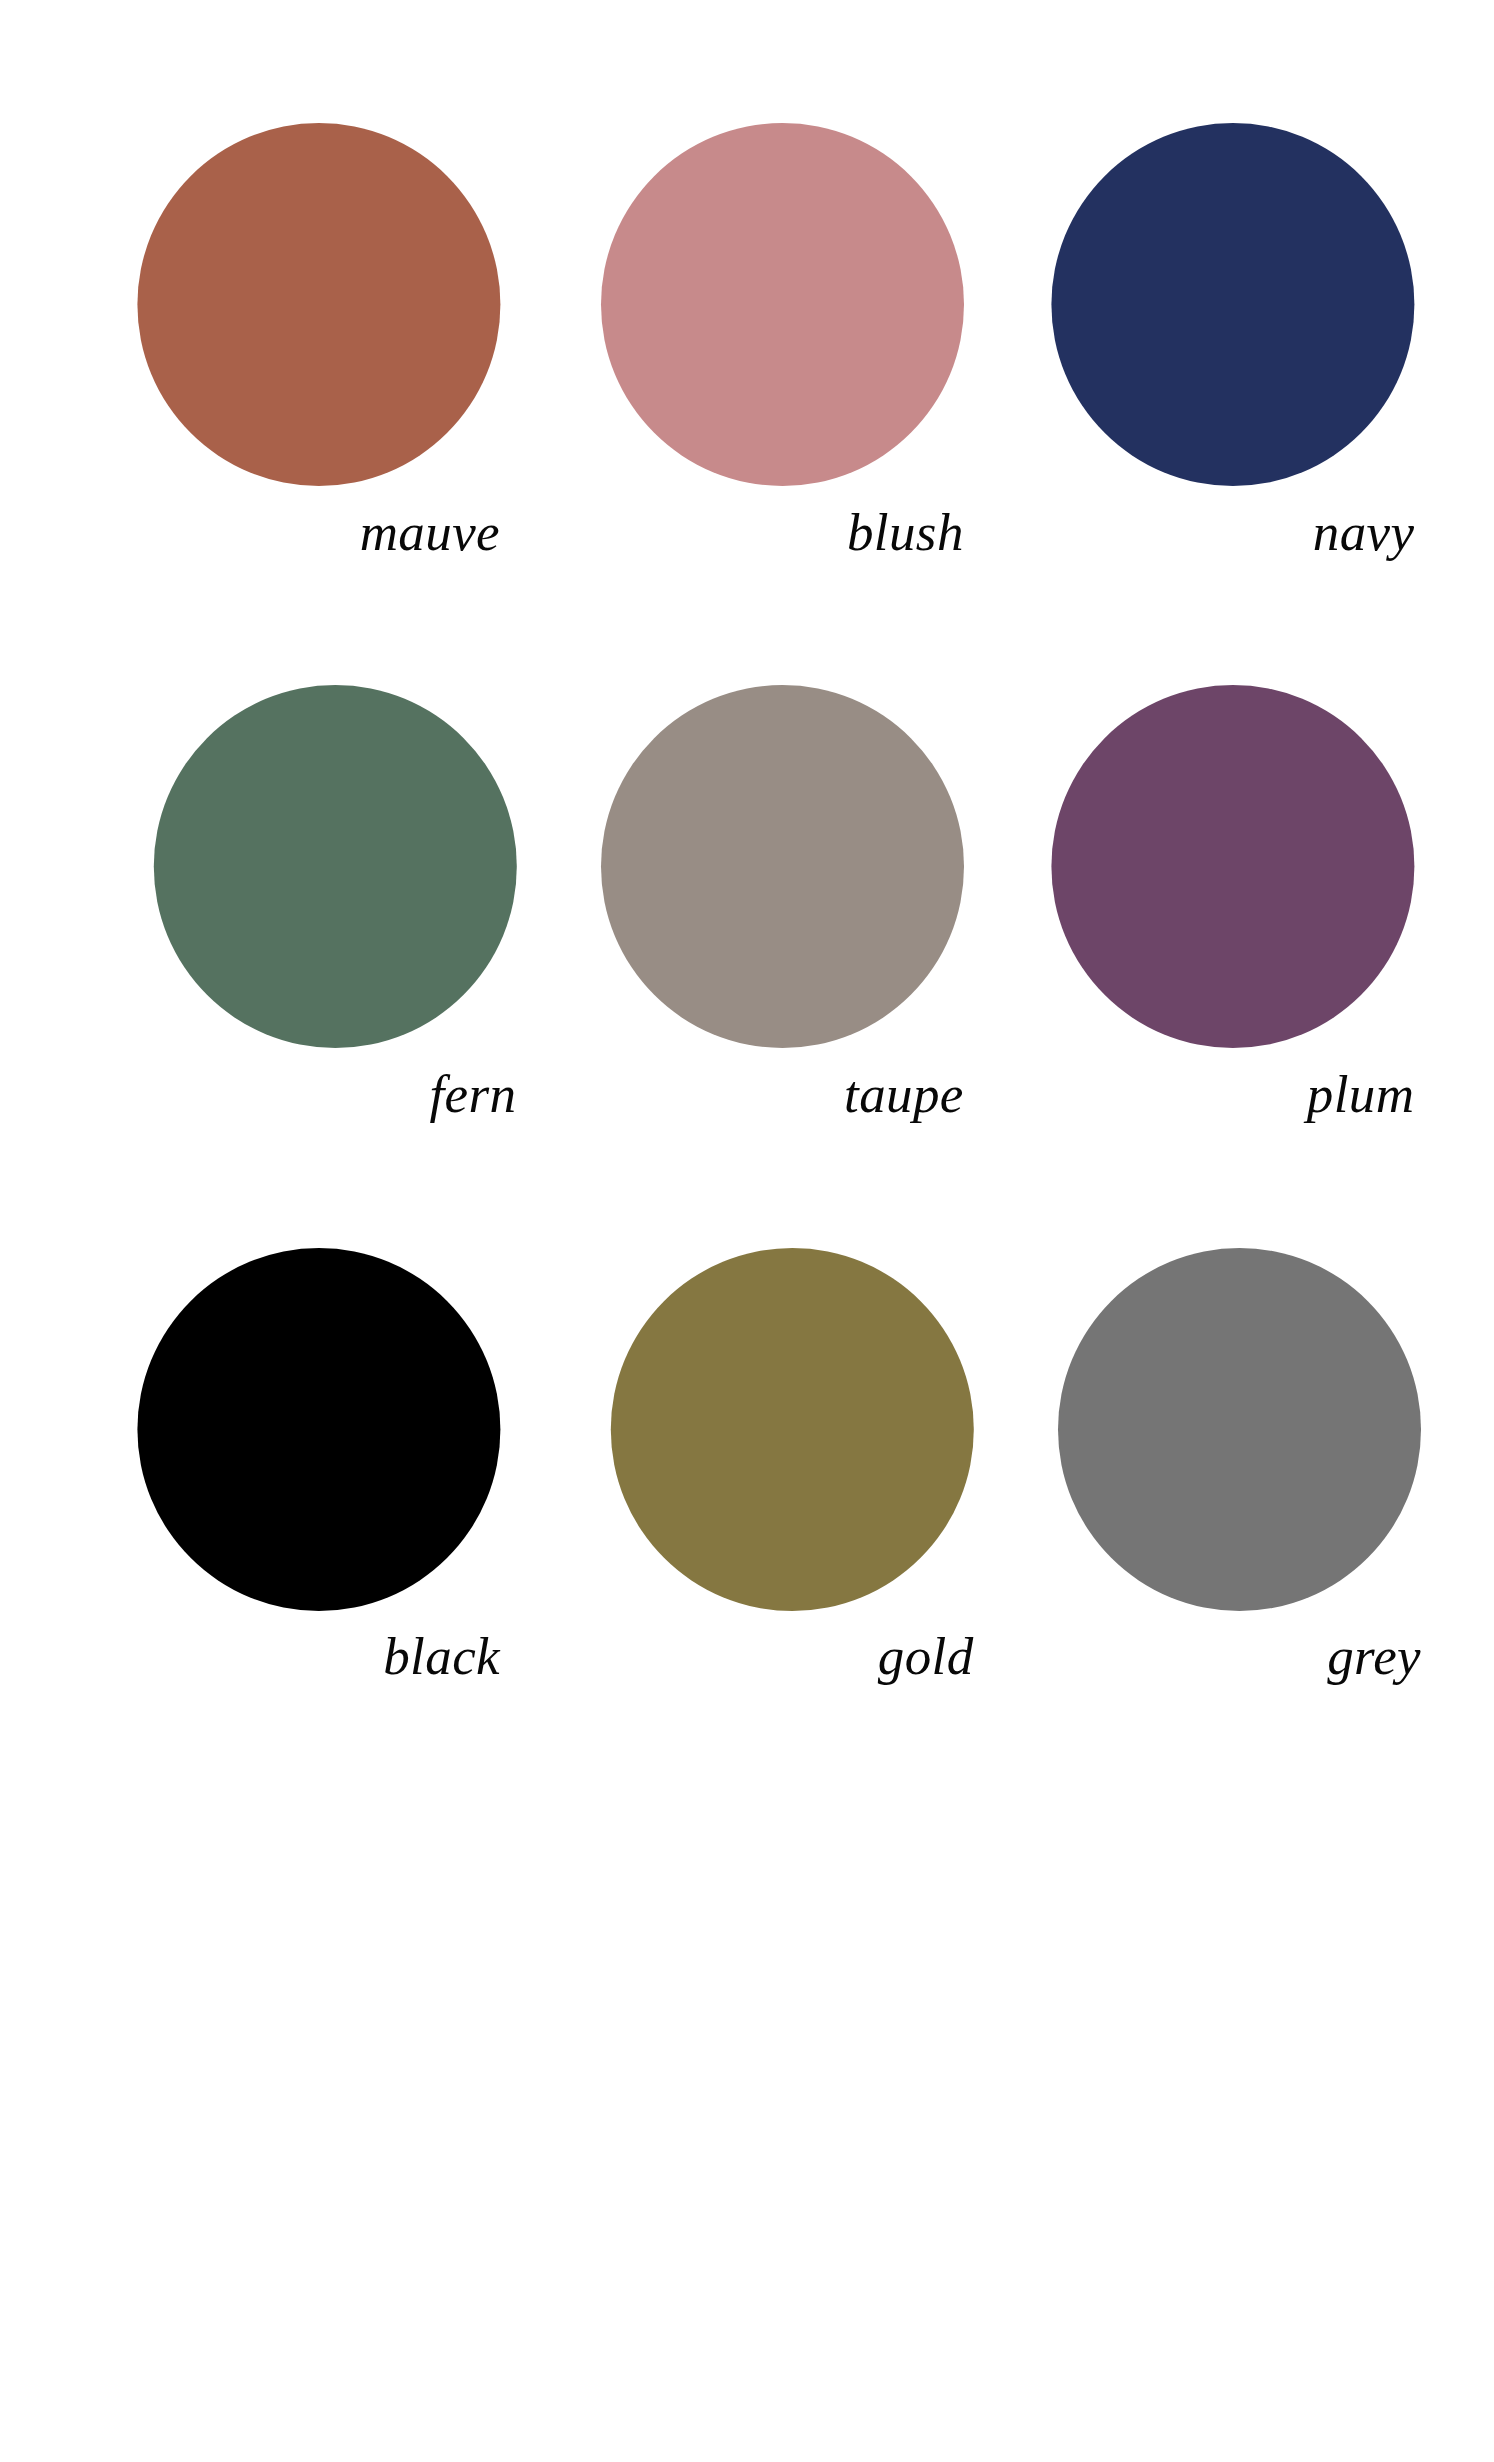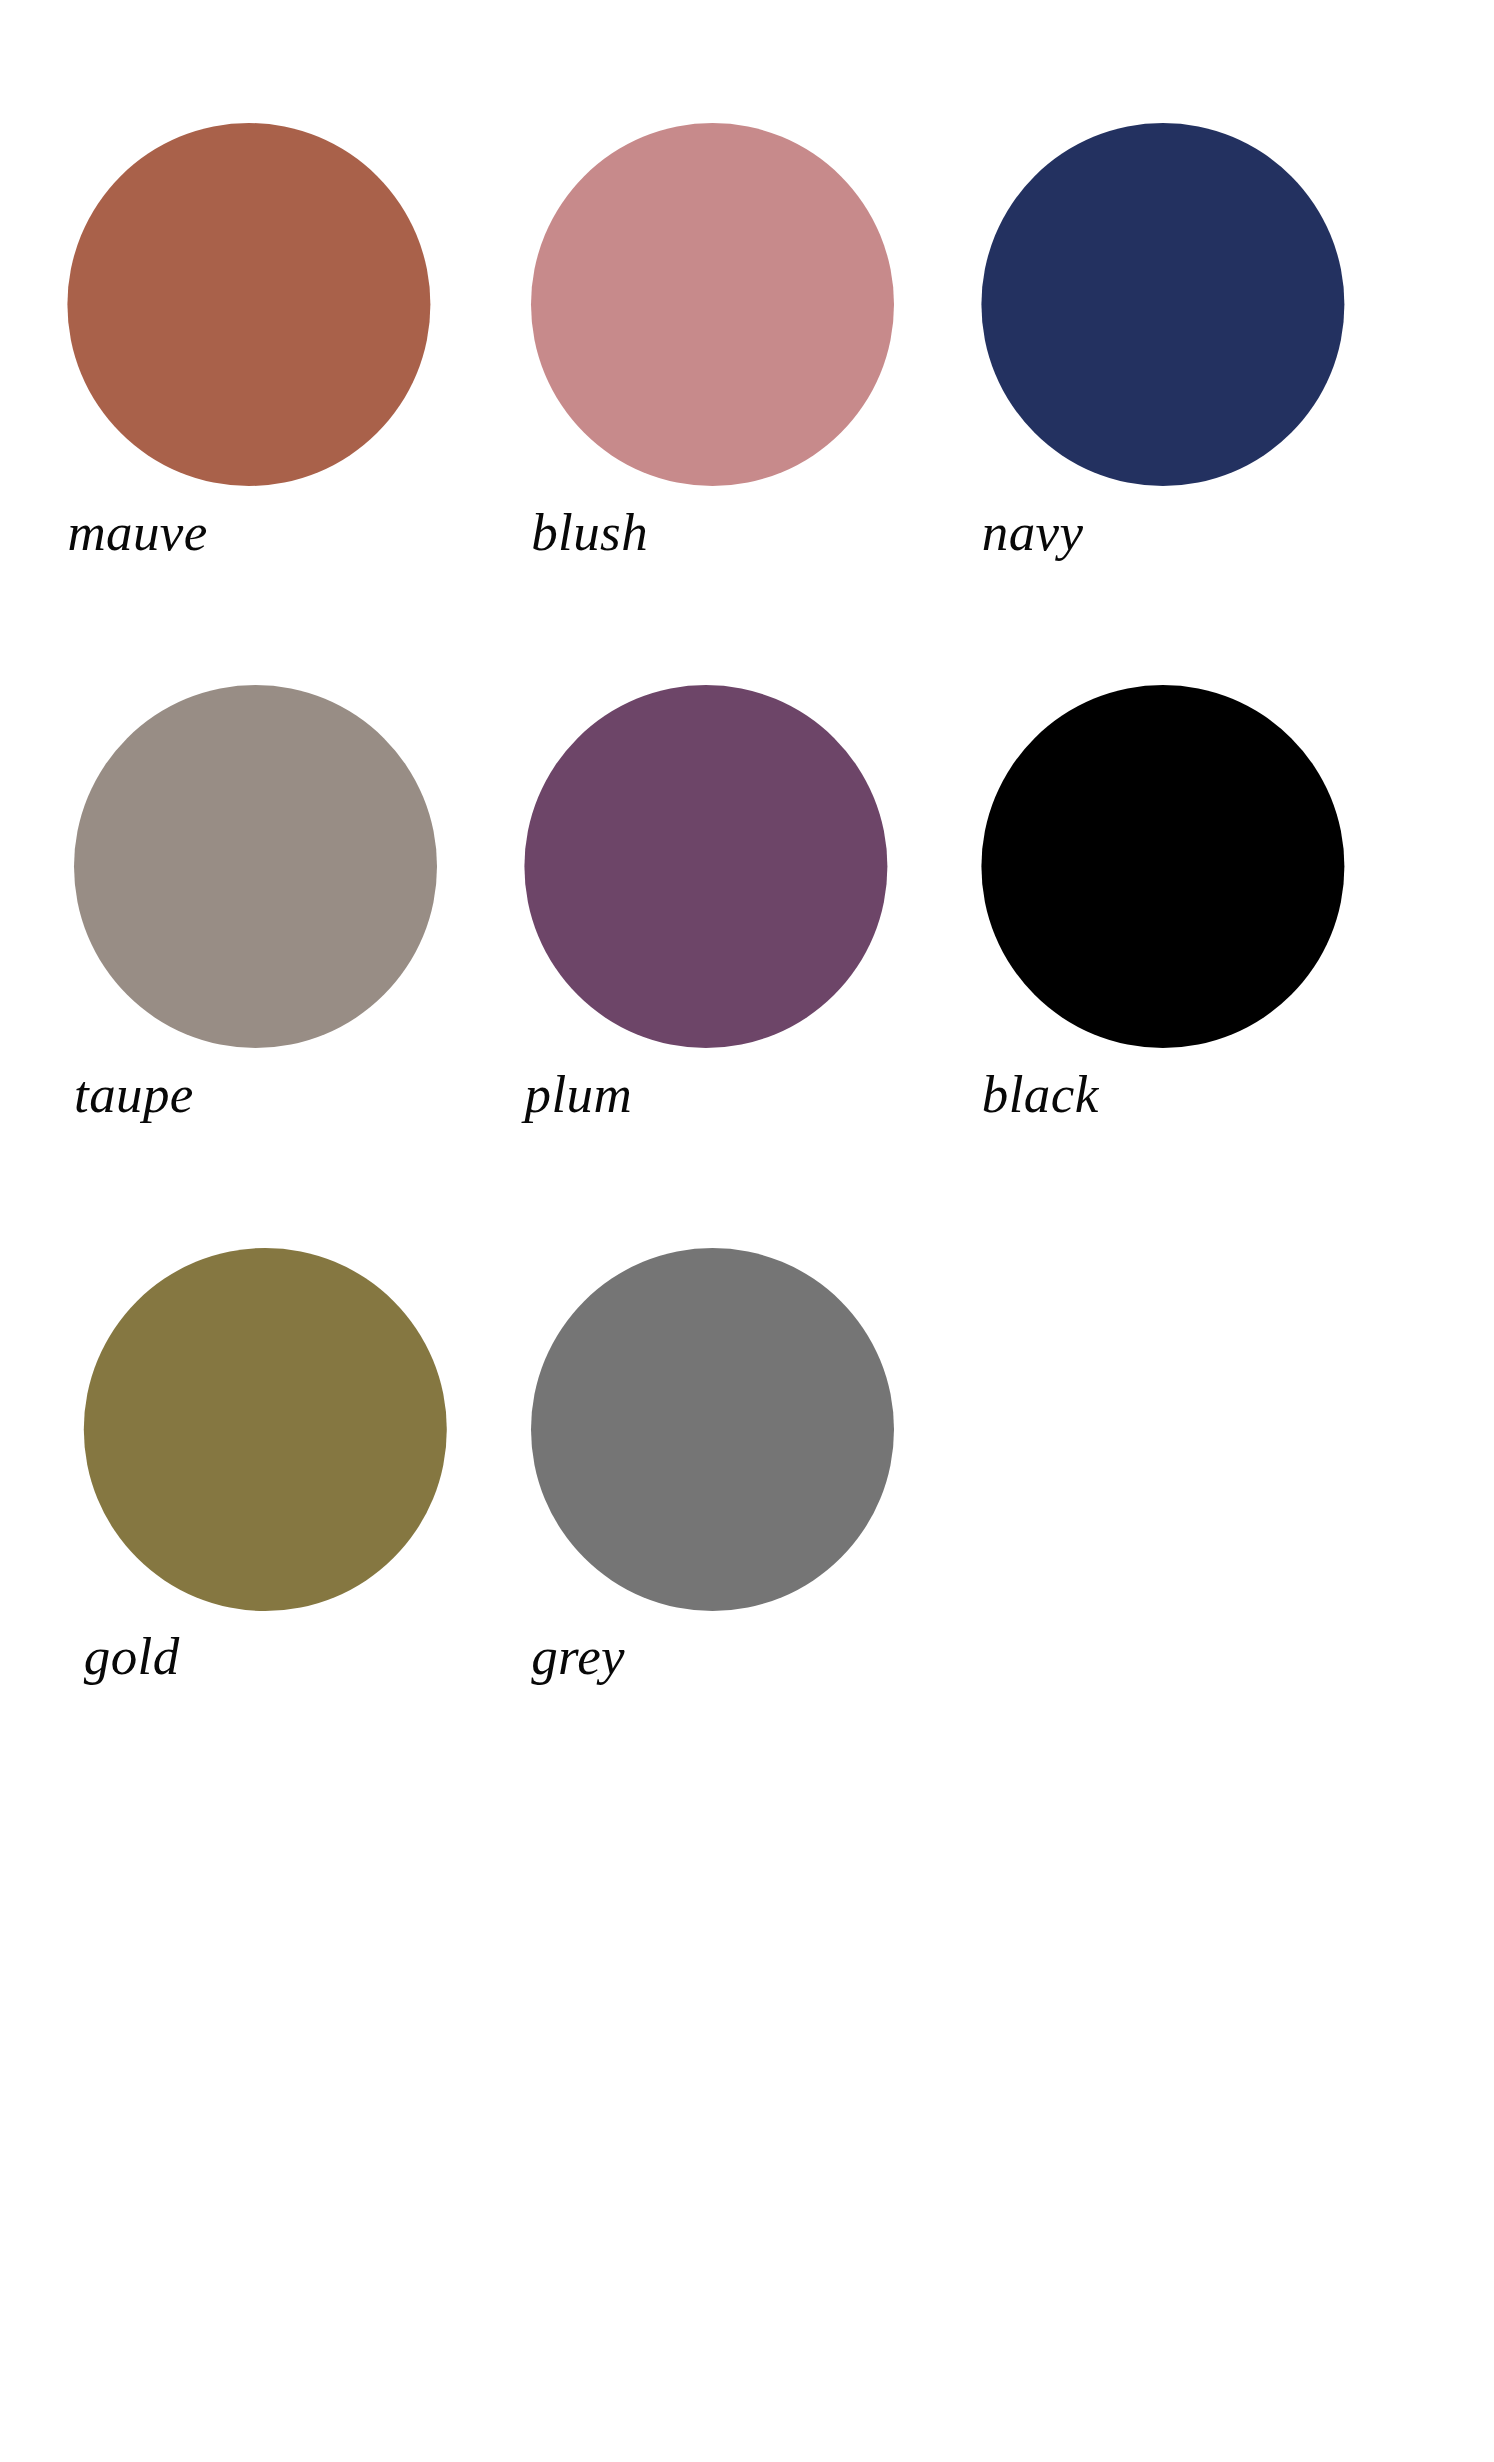--- a/index.html
+++ b/index.html
@@ -23,21 +23,21 @@
     display: grid;
     grid-template-columns: repeat(3, 1fr);
     grid-template-rows: repeat(4, 1fr);
     column-gap: 24.6px;
     row-gap: 0px;
   }
 
   .swatch {
     display: flex;
     flex-direction: column;
-    align-items: flex-start;
+    align-items: flex-end;
     justify-content: flex-start;
   }
 
   .swatch-circle {
     width: 363px;
     height: 363px;
     border-radius: 50%;
     flex: 0 0 auto;
   }
 
@@ -72,20 +72,24 @@
     <div class="swatch-label">blush</div>
   </div>
 
 
   <div class="swatch col-0">
     <div class="swatch-circle" style="background-color: rgb(35, 49, 96);"></div>
     <div class="swatch-label">navy</div>
   </div>
 
 
+  <div class="swatch col-2">
+    <div class="swatch-circle" style="background-color: rgb(85, 114, 96);"></div>
+    <div class="swatch-label">fern</div>
+  </div>
 
   <div class="swatch col-1">
     <div class="swatch-circle" style="background-color: rgb(152, 141, 133);"></div>
     <div class="swatch-label">taupe</div>
   </div>
 
   <div class="swatch col-0">
     <div class="swatch-circle" style="background-color: rgb(109, 69, 104);"></div>
     <div class="swatch-label">plum</div>
   </div>

